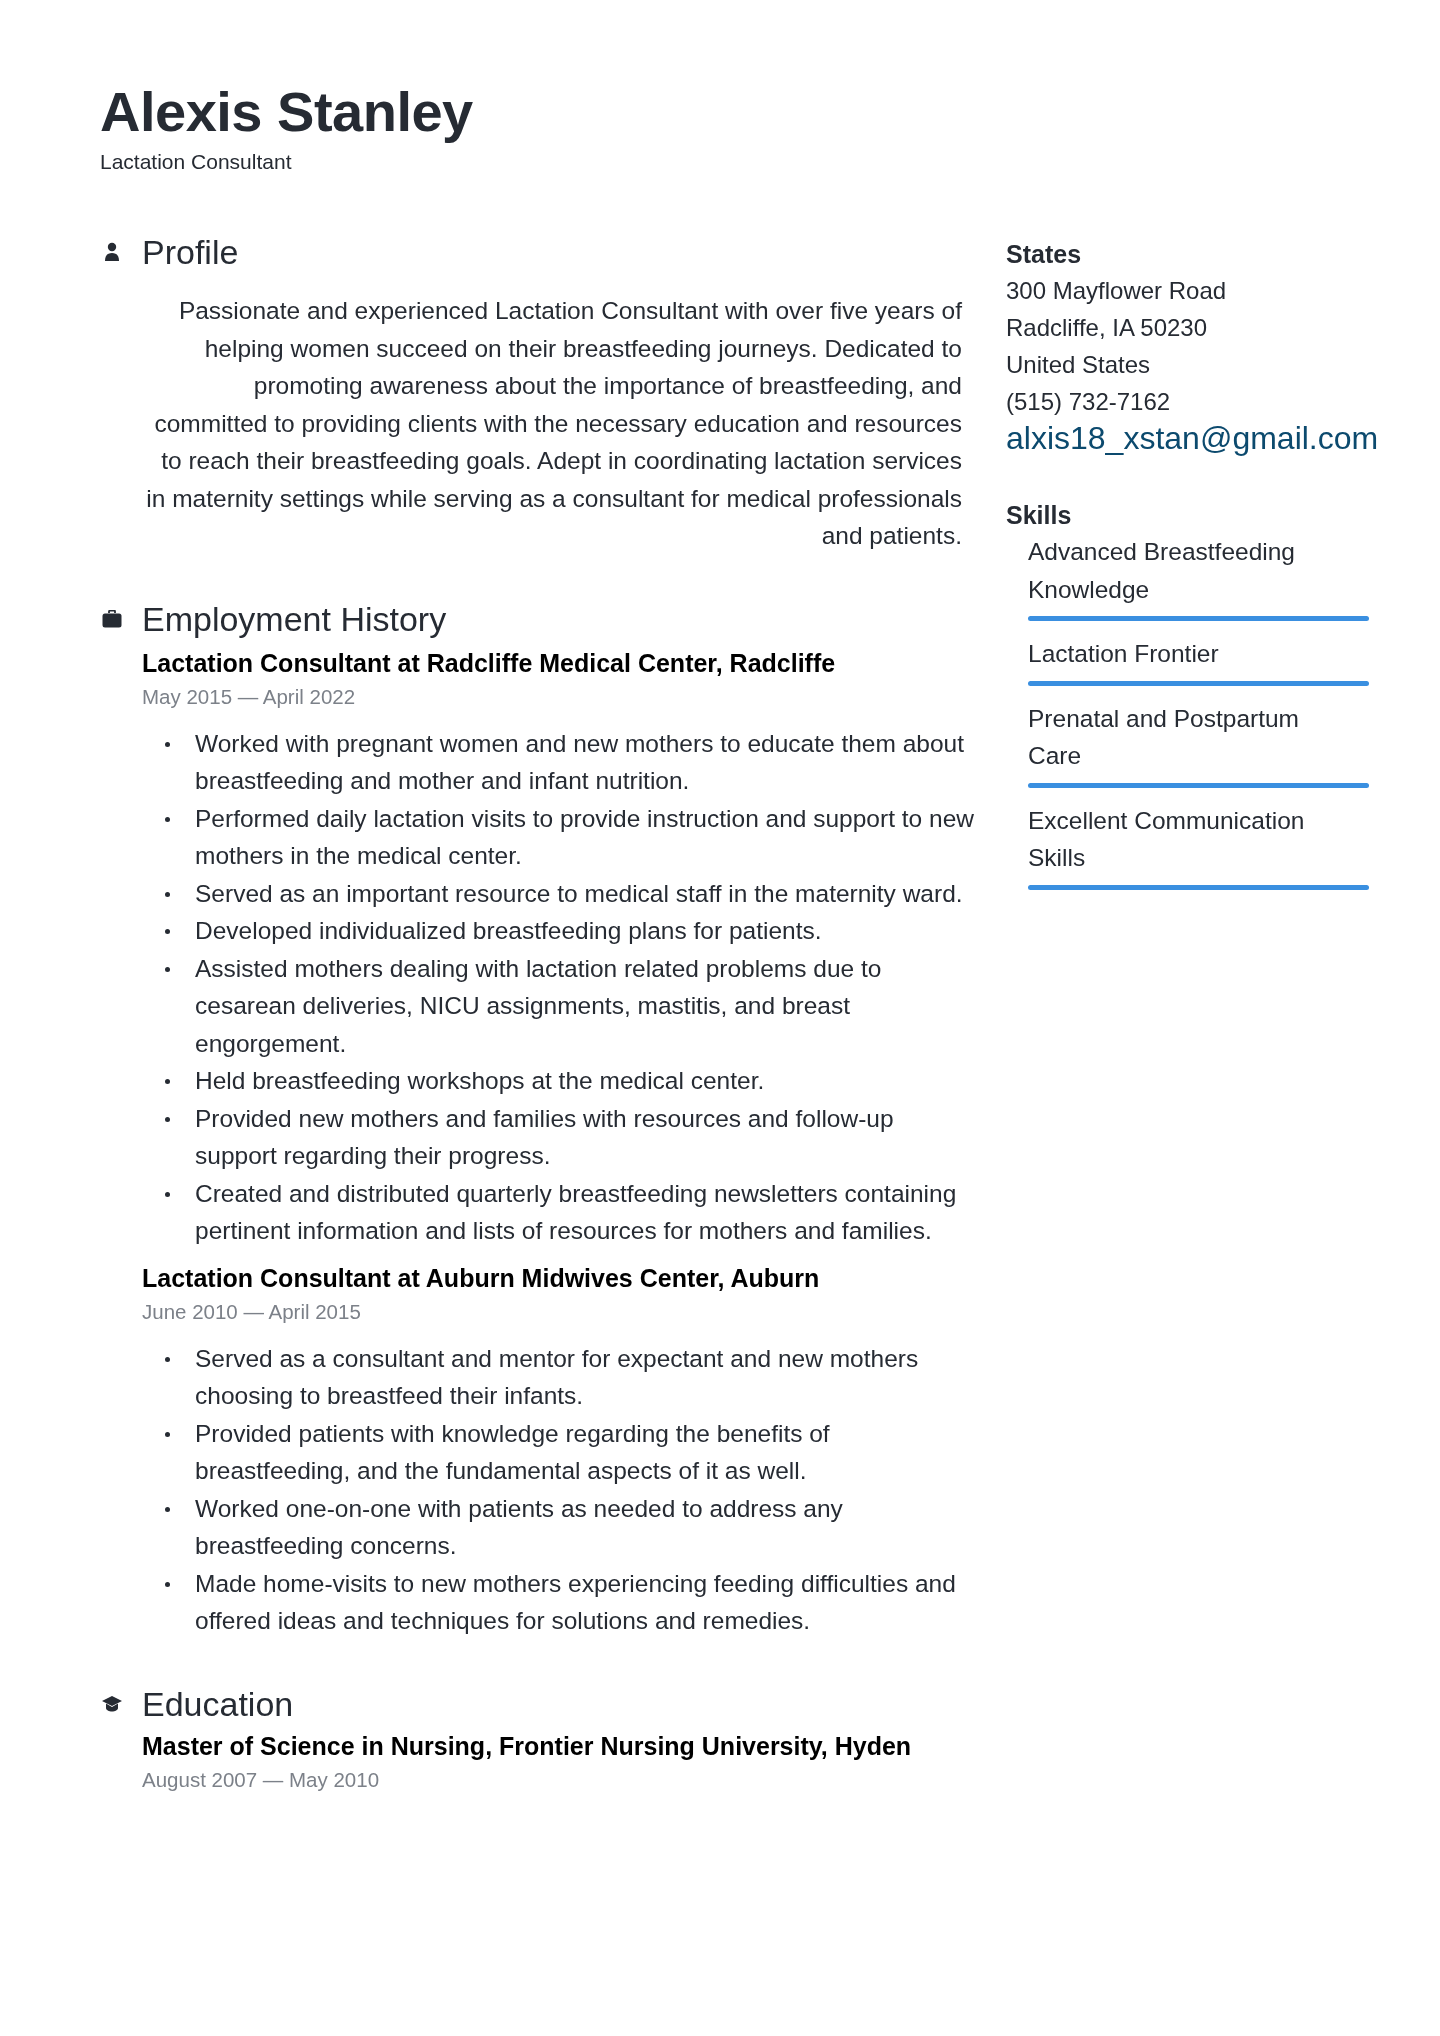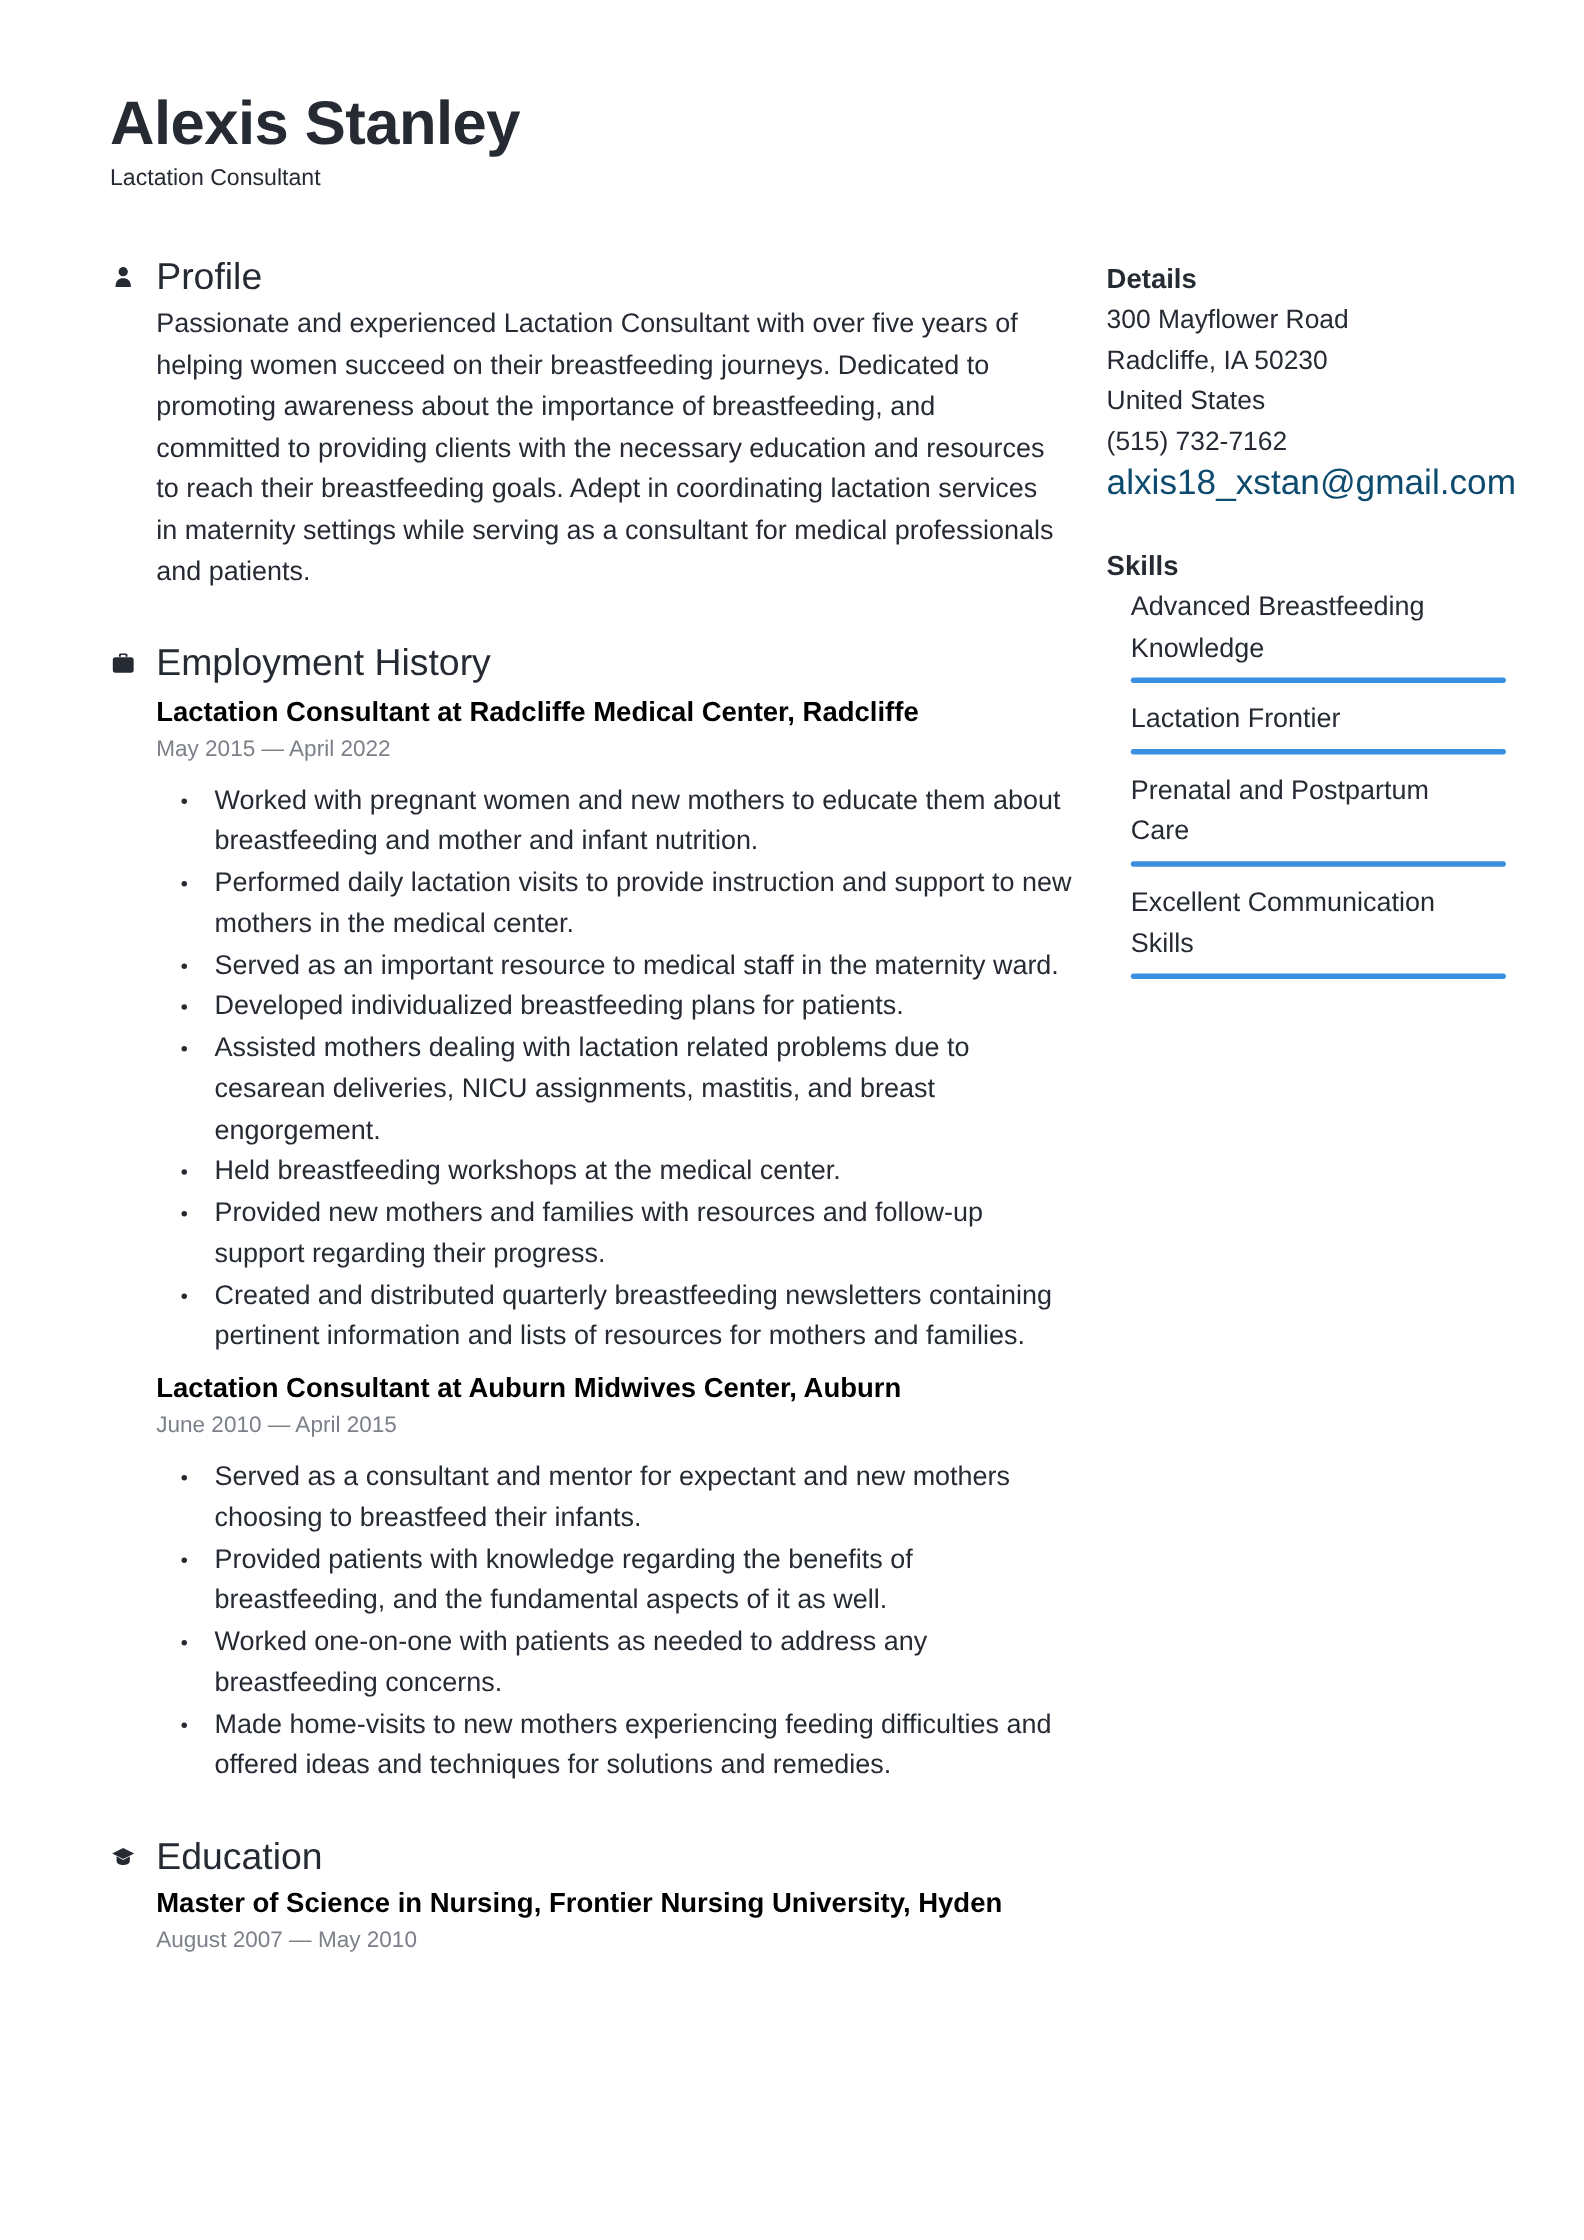--- a/index.html
+++ b/index.html
@@ -16,21 +16,21 @@
   .header { position: absolute; left: 100px; top: 78px; }
   .name { font-size: 56px; font-weight: bold; letter-spacing: -0.5px; color: #262b33; line-height: 68px; }
   .subtitle { font-size: 21px; color: #262b33; line-height: 28px; margin-top: 2px; }
 
   
   .main { position: absolute; left: 100px; top: 228px; width: 850px; }
   .section { position: relative; padding-left: 42px; }
   .section-head { position: relative; display: flex; align-items: center; height: 48px; }
   .section-icon { position: absolute; left: -42px; top: 12px; width: 24px; height: 24px; display: flex; align-items: center; justify-content: center; }
   .section-title { font-size: 34px; color: #262b33; line-height: 48px; font-weight: normal; }
-  .profile-text { font-size: 24.5px; line-height: 37.5px; color: #262b33; margin-top: 0px; width: 820px; }
+  .profile-text { font-size: 24.5px; line-height: 37.5px; color: #262b33; margin-top: 16px; width: 820px; text-align: right; }
 
   .job { margin-top: 2px; }
   .job-title { font-size: 25px; font-weight: bold; line-height: 36px; color: #000000; }
   .job-dates { font-size: 20.5px; color: #7c8189; line-height: 32px; }
   .bullets { list-style: none; margin-top: 12px; padding-left: 53px; }
   .bullets li { position: relative; font-size: 24.5px; line-height: 37.5px; color: #262b33; width: 780px; }
   .bullets li::before { content: ""; position: absolute; left: -30px; top: 17px; width: 5px; height: 5px; border-radius: 50%; background: #262b33; }
 
   .edu-item { margin-bottom: 22px; }
 
@@ -119,21 +119,21 @@
       </div>
       <div class="edu-item">
         <div class="job-title">Master of Science in Nursing, Frontier Nursing University, Hyden</div>
         <div class="job-dates">August 2007 — May 2010</div>
       </div>
     </div>
   </div>
 
   <div class="side">
     <div>
-      <div class="side-title">Details</div>
+      <div class="side-title">States</div>
       <div class="side-line">300 Mayflower Road</div>
       <div class="side-line">Radcliffe, IA 50230</div>
       <div class="side-line">United States</div>
       <div class="side-line">(515) 732-7162</div>
       <a class="side-link">alxis18_xstan@gmail.com</a>
     </div>
 
     <div class="skills">
       <div class="side-title">Skills</div>
       <div class="skill">

